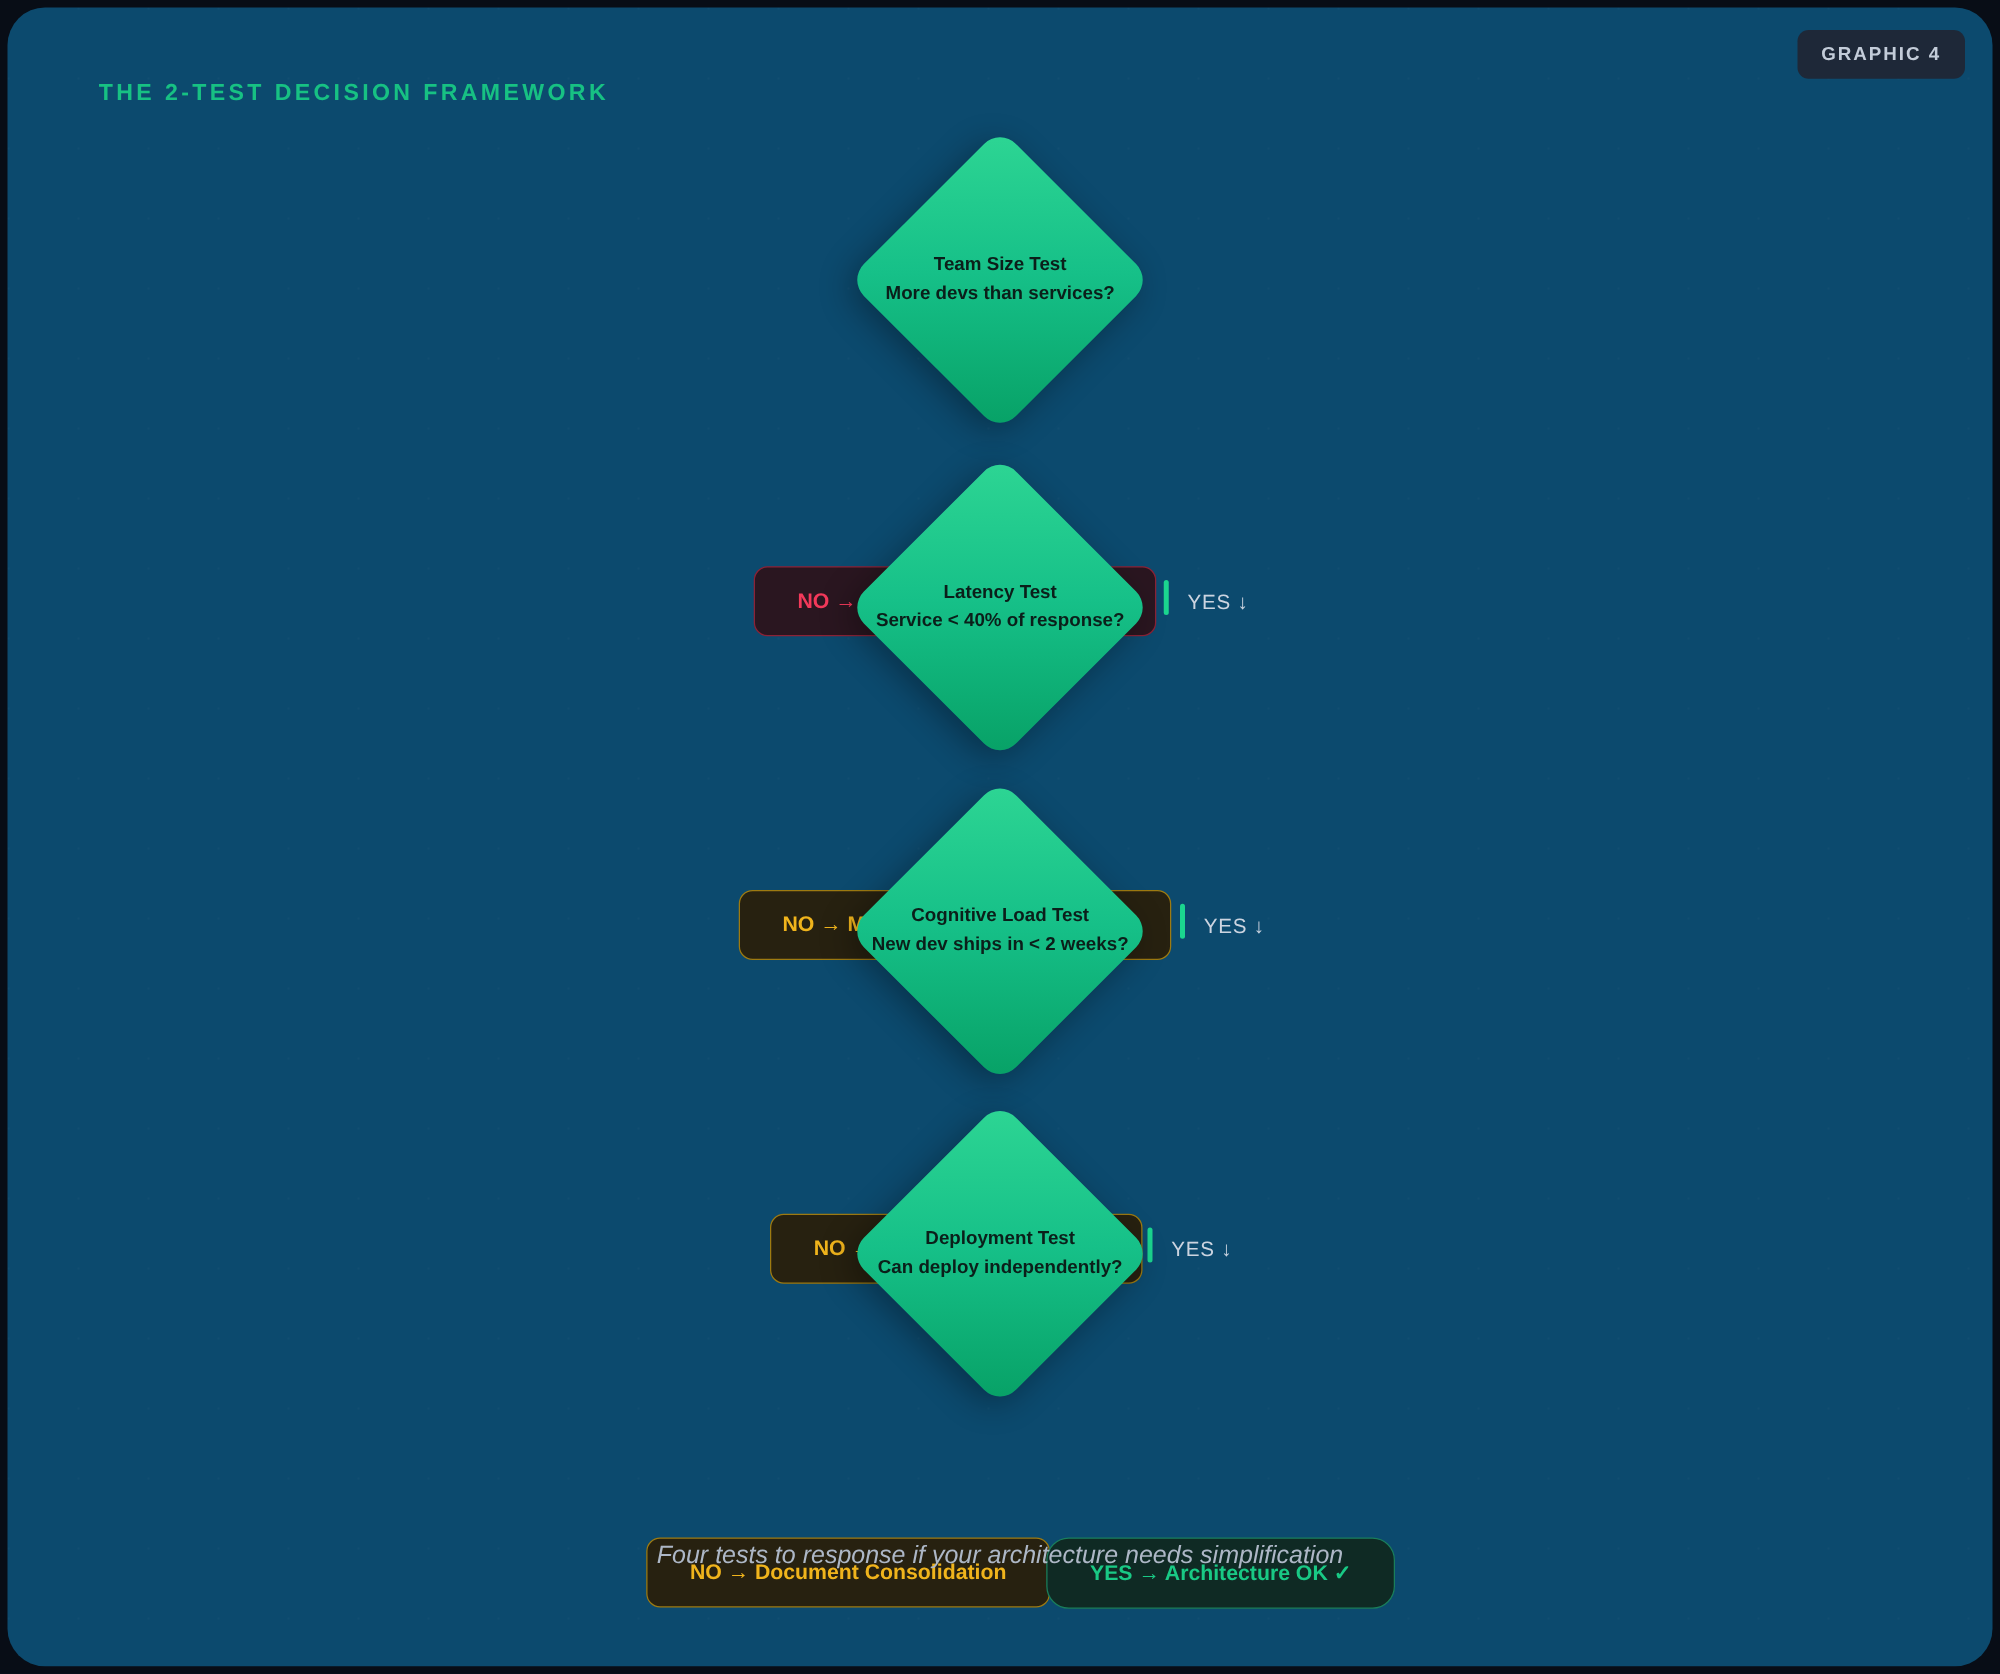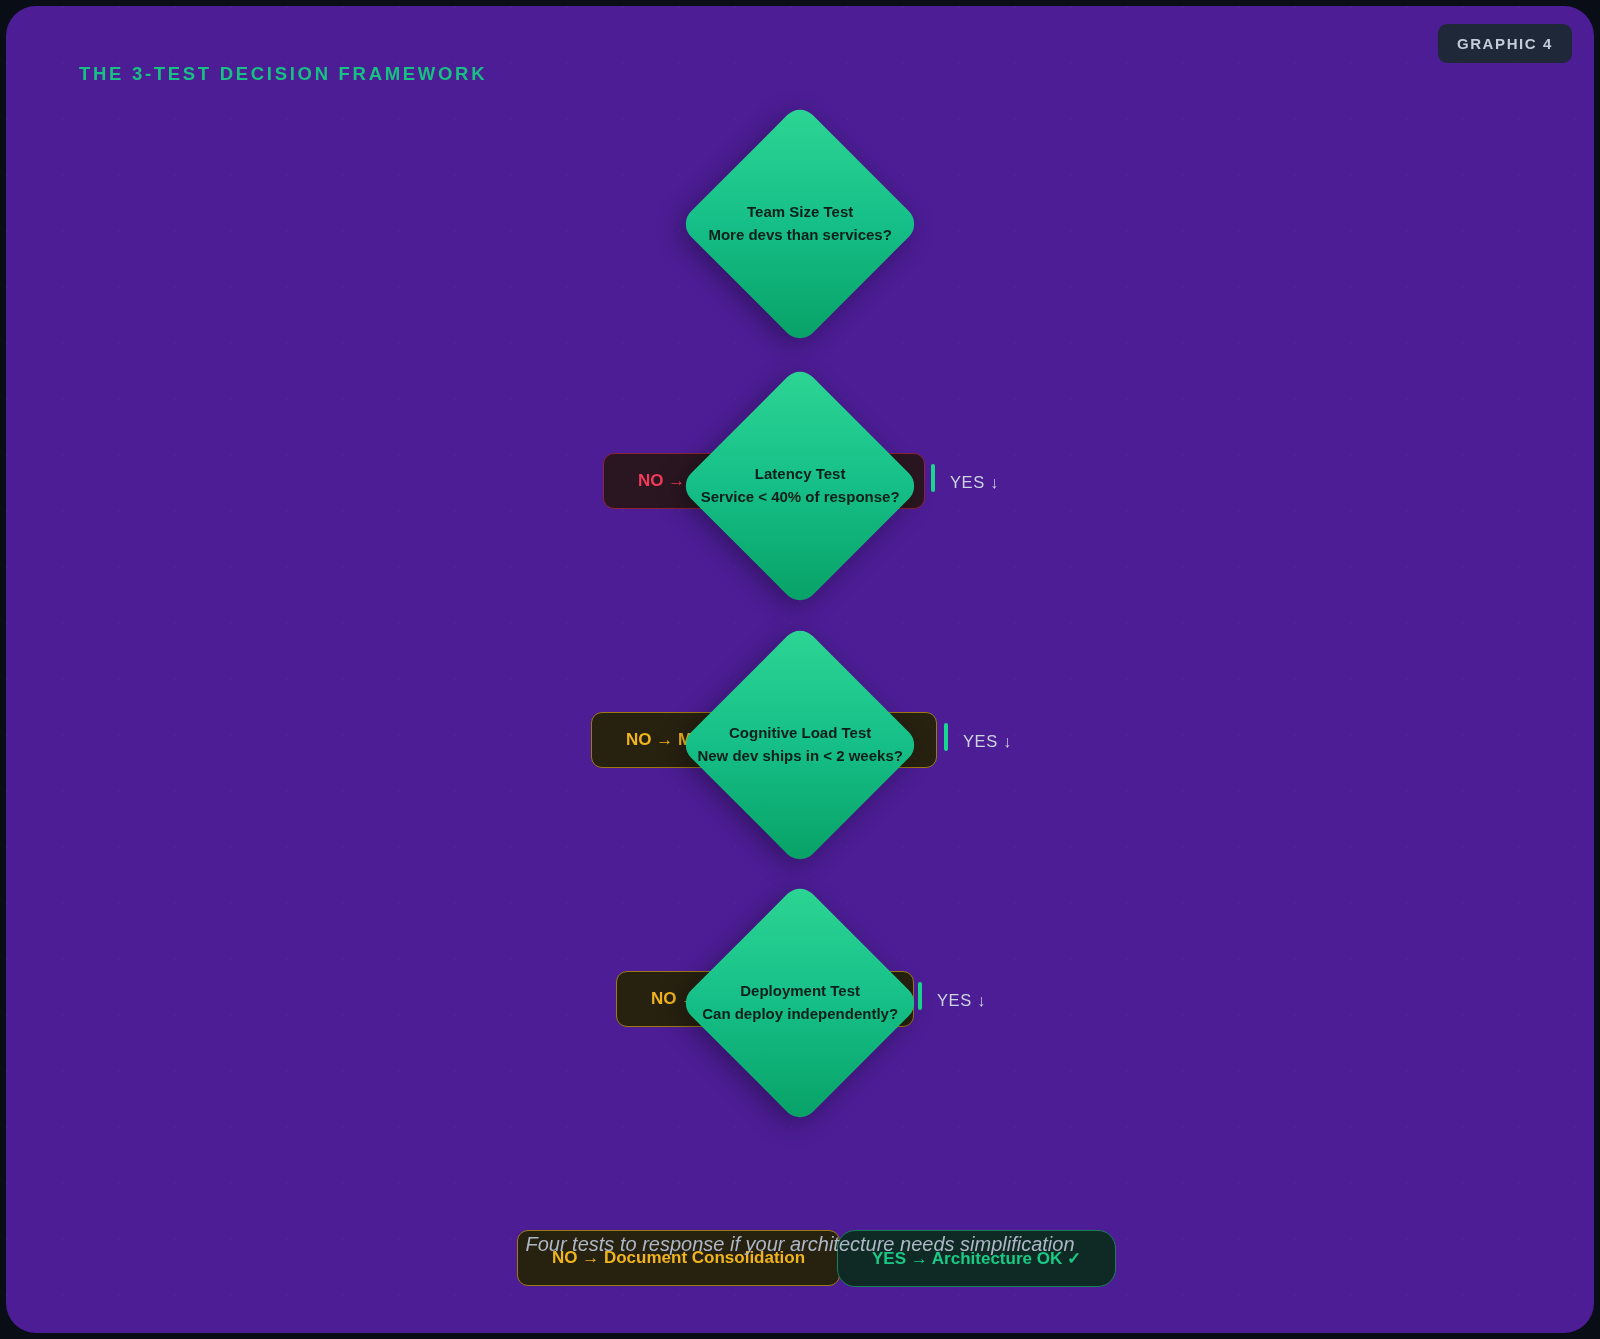--- a/index.html
+++ b/index.html
@@ -11,21 +11,21 @@
     font-family: "Liberation Sans", sans-serif;
     overflow: hidden;
   }
 
   .frame {
     position: absolute;
     left: 6px;
     top: 6px;
     width: 1588px;
     height: 1327px;
-    background: #4c1d95;
+    background: #0c4a6e;
     border-radius: 30px;
     overflow: hidden;
   }
 
   
   .frame::before {
     content: "";
     position: absolute;
     inset: 0;
     background-image:
@@ -156,21 +156,21 @@
     font-style: italic;
   }
 </style>
 </head>
 <body>
 
 <div class="frame">
 
   <div class="badge-graphic">GRAPHIC 4</div>
 
-  <div class="page-title">THE 3-TEST DECISION FRAMEWORK</div>
+  <div class="page-title">THE 2-TEST DECISION FRAMEWORK</div>
 
   <div class="flow">
 
     <div class="step">
       <div class="diamond" style="top:14px;">
         <div class="diamond-text">
           <div class="diamond-title">Team Size Test</div>
           <div class="diamond-sub">More devs than services?</div>
         </div>
       </div>

